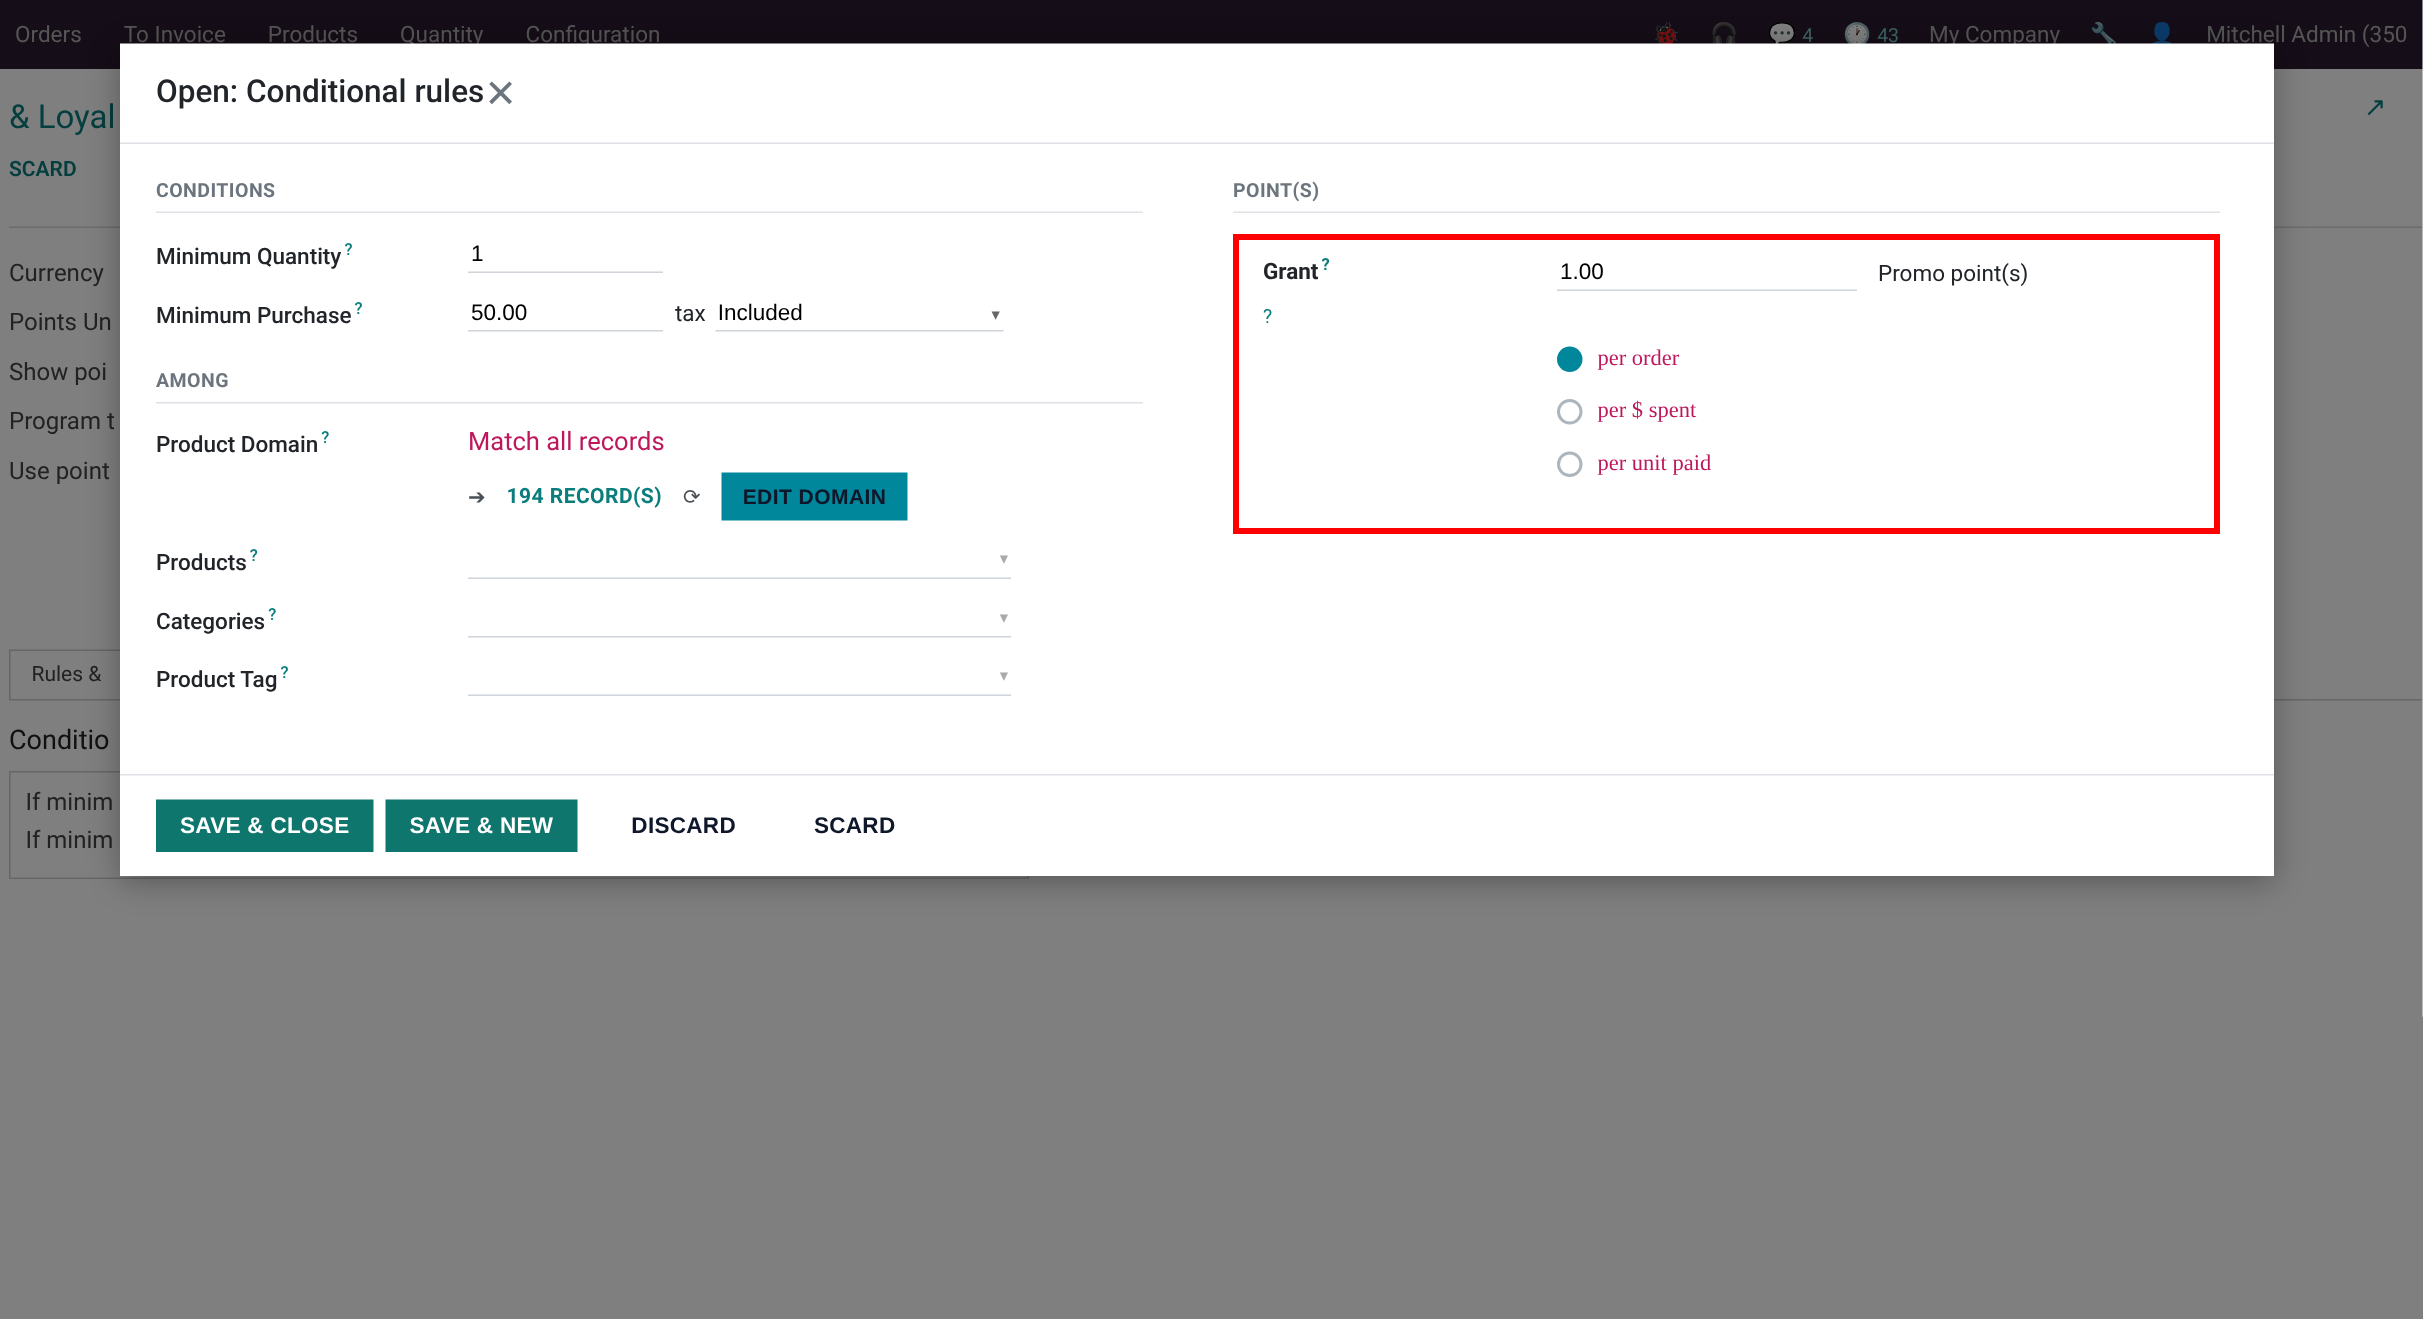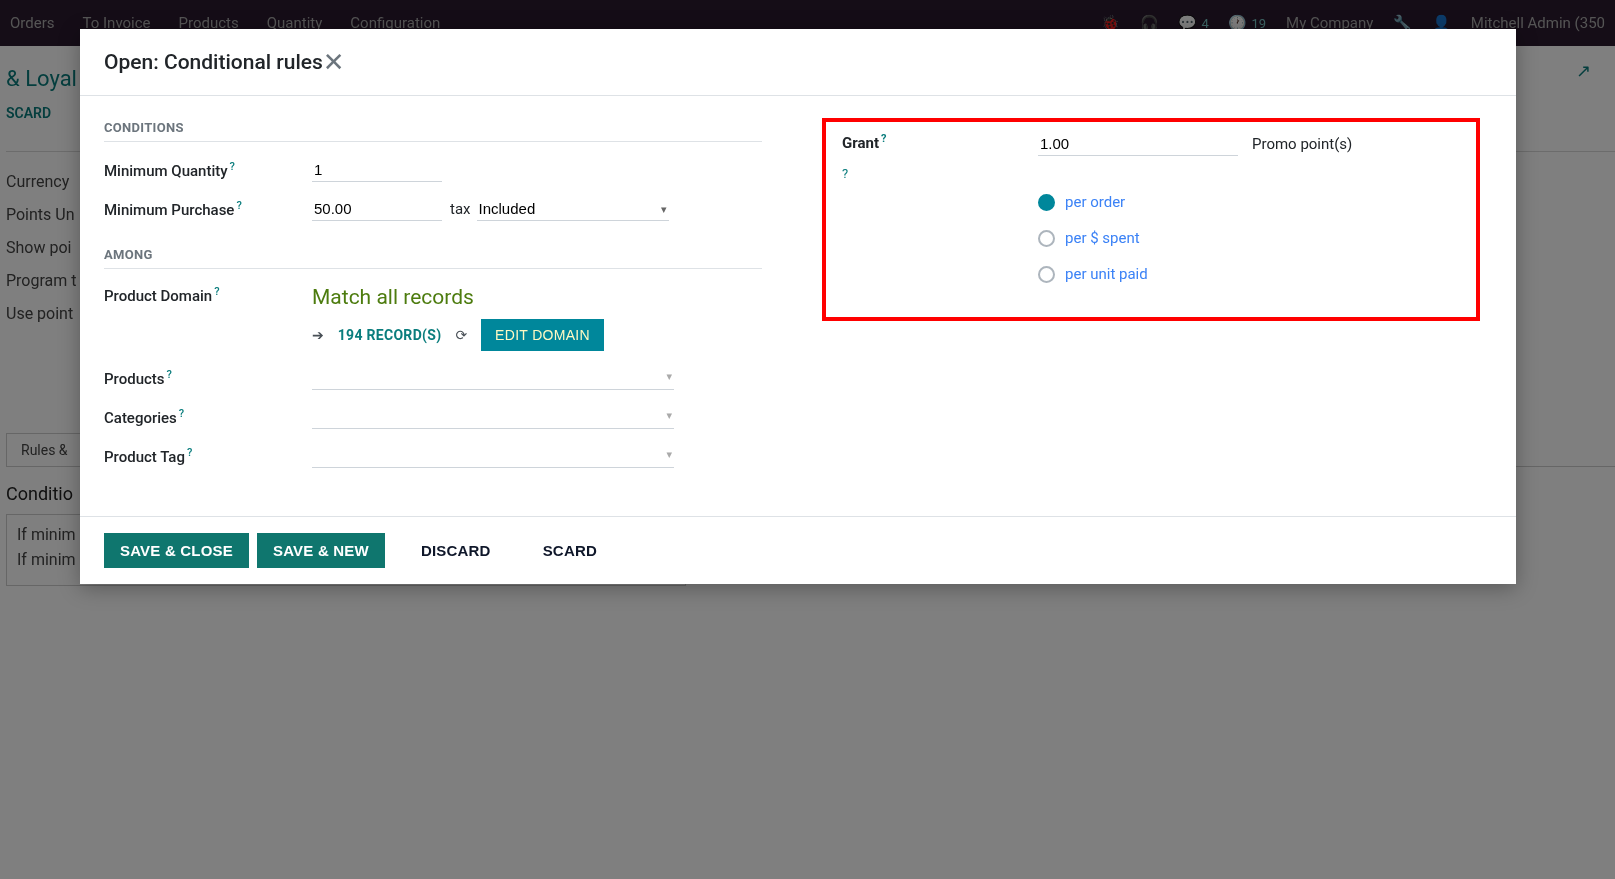--- a/index.html
+++ b/index.html
@@ -136,33 +136,33 @@
   content: "▾";
   position: absolute;
   right: 2px;
   top: 6px;
   font-size: 11px;
   color: #666;
   pointer-events: none;
 }
 .select-wrap input { padding-right: 18px; }
 
-.domain-match { font-size: 21px; color: #4d7c0f; }
+.domain-match { font-size: 17px; color: #be185d; }
 .domain-match .all { font-weight: 400; }
 .domain-actions { display: flex; align-items: center; gap: 14px; margin-top: 10px; }
 .arrow-icon { color: #495057; font-size: 14px; }
 .records-link { color: #0a7d7d; font-weight: 700; font-size: 14px; letter-spacing: 0.3px; cursor: pointer;}
 .refresh-icon { color: #495057; font-size: 14px; cursor: pointer;}
 .edit-domain-btn {
   background: #00879b;
-  color: #fef9c3;
+  color: #0f172a;
   border: none;
   padding: 8px 14px;
   font-size: 14px;
-  font-weight: 400;
+  font-weight: 700;
   letter-spacing: 0.3px;
   cursor: pointer;
 }
 .many2many-wrap { position: relative; flex: 1; max-width: 362px; border-bottom: 1px solid #ced4da; height: 24px;}
 .many2many-wrap::after {
   content: "▾";
   position: absolute;
   right: 2px;
   top: 4px;
   font-size: 11px;
@@ -197,21 +197,21 @@
   width: 17px; height: 17px;
   border-radius: 50%;
   border: 2px solid #adb5bd;
   margin-right: 10px;
   position: relative;
 }
 .radio-circle.checked {
   border-color: #00879b;
   background: #00879b;
 }
-.radio-label { font-size: 15px; color: #3b82f6; }
+.radio-label { font-size: 15px; color: #be185d; font-family: Liberation Serif, serif; }
 
 .modal-footer {
   border-top: 1px solid #dee2e6;
   padding: 16px 24px;
   display: flex;
   align-items: center;
   gap: 8px;
 }
 .btn {
   padding: 9px 16px;
@@ -233,21 +233,21 @@
     <span>Orders</span>
     <span>To Invoice</span>
     <span>Products</span>
     <span>Quantity</span>
     <span>Configuration</span>
     <span class="spacer"></span>
     <div class="bg-topbar-right">
       <span>🐞</span>
       <span>🎧</span>
       <span>💬<span class="badge">4</span></span>
-      <span>🕐<span class="badge">19</span></span>
+      <span>🕐<span class="badge">43</span></span>
       <span>My Company</span>
       <span>🔧</span>
       <span>👤</span>
       <span>Mitchell Admin (350</span>
     </div>
   </div>
   <div class="bg-body">
     <div class="bg-title">&amp; Loyal</div>
     <div class="bg-discard">SCARD</div>
     <div class="bg-border"></div>
@@ -337,20 +337,21 @@
 
       <div class="field-row">
         <div class="field-label">
           <span>Product Tag</span><span class="help-q">?</span>
         </div>
         <div class="many2many-wrap"></div>
       </div>
     </div>
 
     <div class="col">
+      <div class="section-heading">POINT(S)</div>
 
       <div class="highlight-box">
         <div class="grant-row">
           <div class="grant-label-area">
             <span class="grant-label">
               <span>Grant</span><span class="help-q">?</span>
             </span>
             <span class="grant-q2">?</span>
           </div>
           <div class="grant-value-area">

